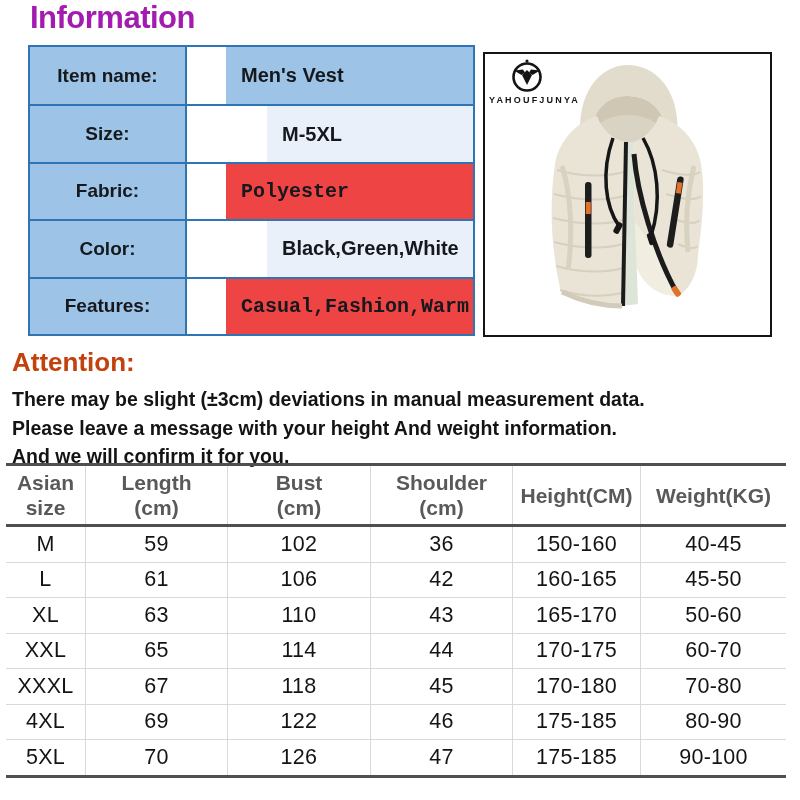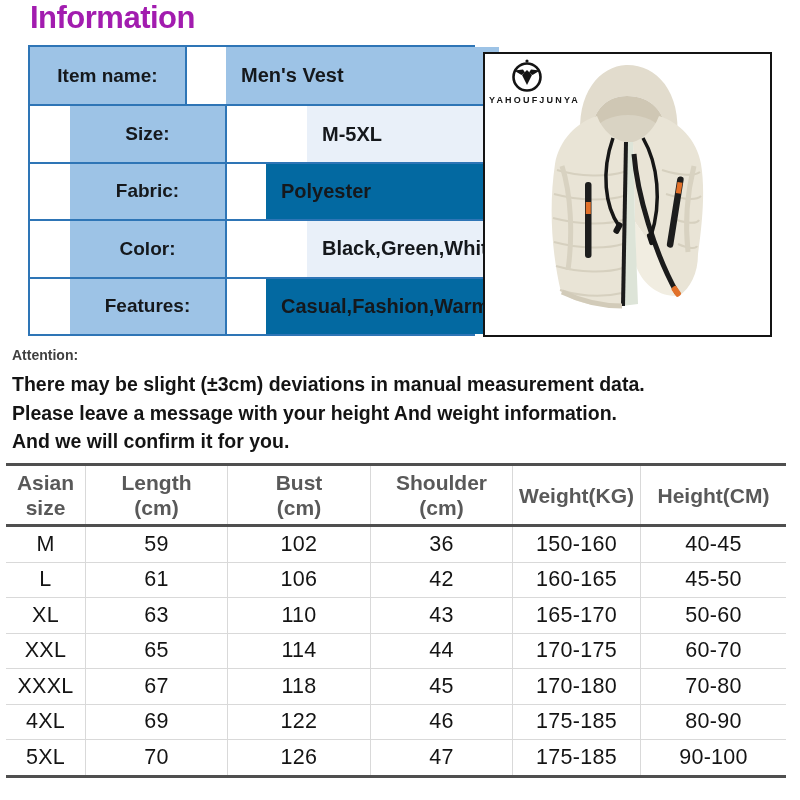--- a/index.html
+++ b/index.html
@@ -7,39 +7,39 @@
   .canvas{position:relative;width:800px;height:800px;background:#ffffff;overflow:hidden;}
 
   
   .page-title{position:absolute;left:30px;top:0px;margin:0;font-size:31px;font-weight:800;
     letter-spacing:-0.5px;color:#a21caf;}
 
   
   .info-table{position:absolute;left:28px;top:45px;width:447px;height:291px;
     border:2px solid #2e75b6;box-sizing:border-box;display:grid;grid-template-rows:repeat(5,1fr);}
   .info-row{display:grid;grid-template-columns:157px 1fr;min-height:0;gap:39px;}
-  .info-row.bt{border-top:2px solid #2e75b6;padding-left:40px;}
+  .info-row.bt{border-top:2px solid #2e75b6;}
   .info-label{background:#9dc3e6;border-right:2px solid #2e75b6;display:flex;align-items:center;
     justify-content:center;font-weight:bold;font-size:19px;color:#15181c;}
   .info-value{display:flex;align-items:center;padding-left:15px;font-weight:bold;font-size:20px;color:#15181c;}
   .bg-blue{background:#9dc3e6;}
   .bg-light{background:#e9f0f9;margin-left:41px;}
-  .bg-alt{background:#0369a1;}
+  .bg-alt{background:#ef4444;font-family:Liberation Mono, monospace;}
 
   
   .photo-box{position:absolute;left:483px;top:52px;width:289px;height:285px;
     border:2px solid #141414;box-sizing:border-box;background:#ffffff;padding-left:32px;}
   .brand-logo{position:absolute;left:14px;top:4px;}
   .brand-name{position:absolute;left:4px;top:41px;font-size:9px;font-weight:bold;
     letter-spacing:2.2px;color:#141414;white-space:nowrap;}
   .vest-svg{position:absolute;left:0;top:0;}
 
   
   .attention{position:absolute;left:12px;top:347px;width:776px;}
-  .attn-head{color:#404040;font-weight:bold;font-size:14px;margin-bottom:7px;}
+  .attn-head{color:#c2410c;font-weight:bold;font-size:26px;margin-bottom:7px;}
   .attn-line{font-weight:bold;font-size:19.5px;line-height:28.5px;color:#141414;}
 
   
   .size-table{position:absolute;left:6px;top:463px;width:780px;
     border-top:3px solid #4f4f4f;border-bottom:3px solid #4f4f4f;}
   .sc-head-row{display:grid;grid-template-columns:79px 142px 143px 142px 128px 146px;
     height:58px;border-bottom:3px solid #4f4f4f;}
   .sc-cell{display:flex;align-items:center;justify-content:center;min-width:0;}
   .sc-head{flex-direction:column;color:#595959;font-weight:bold;font-size:21px;line-height:25px;}
   .sc-row{display:grid;grid-template-columns:79px 142px 143px 142px 128px 146px;height:34.5px;}
@@ -159,24 +159,24 @@
         </div>
         <div class="sc-cell sc-head vl">
           <div>Bust</div>
           <div>(cm)</div>
         </div>
         <div class="sc-cell sc-head vl">
           <div>Shoulder</div>
           <div>(cm)</div>
         </div>
         <div class="sc-cell sc-head vl">
+          <div>Height(CM)</div>
+        </div>
+        <div class="sc-cell sc-head vl">
           <div>Weight(KG)</div>
-        </div>
-        <div class="sc-cell sc-head vl">
-          <div>Height(CM)</div>
         </div>
       </div>
     <div id="size-body">
         <div class="sc-row">
           <div class="sc-cell sc-data">M</div>
           <div class="sc-cell sc-data vl">59</div>
           <div class="sc-cell sc-data vl">102</div>
           <div class="sc-cell sc-data vl">36</div>
           <div class="sc-cell sc-data vl">150-160</div>
           <div class="sc-cell sc-data vl">40-45</div>

